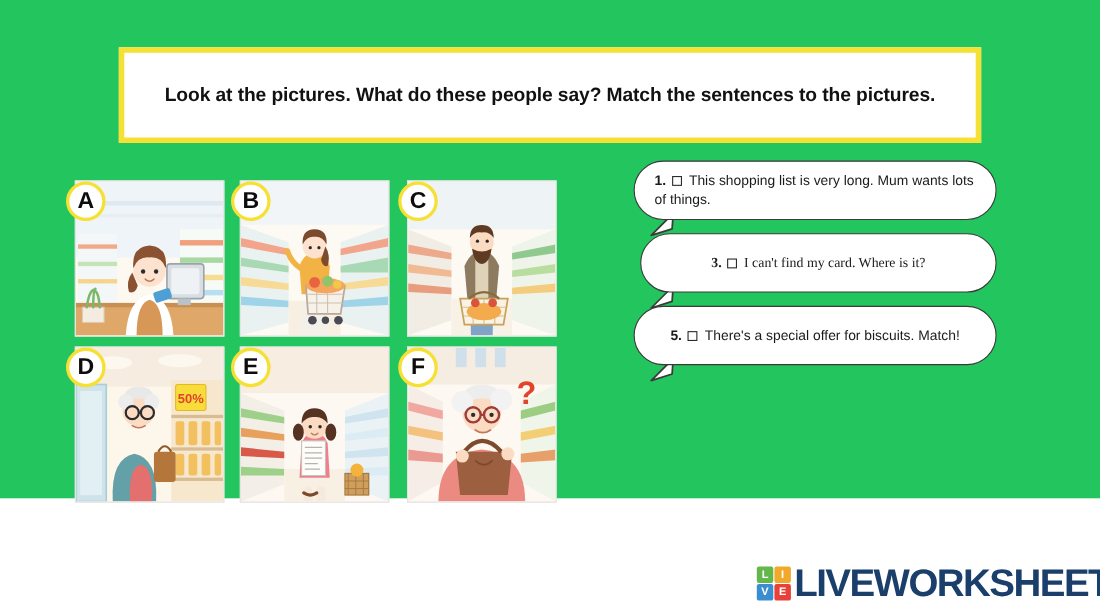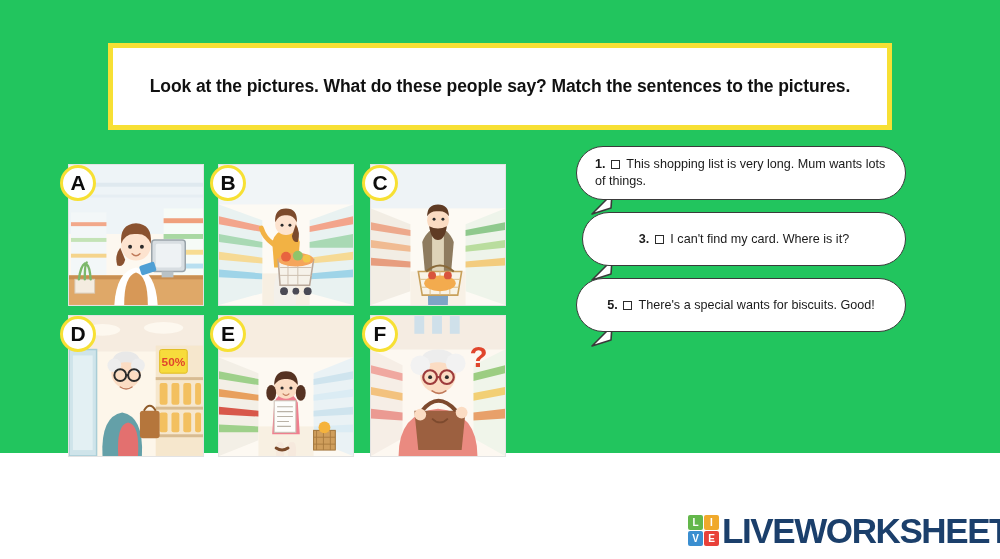--- a/index.html
+++ b/index.html
@@ -134,21 +134,21 @@
     width: 26px;
     height: 22px;
     bottom: -15px;
     z-index: 1;
   }
   .tail-left  { left: 14px; }
   .tail-right { right: 14px; }
   .tail svg { display: block; width: 100%; height: 100%; }
 
   
-  .bubble-3 { margin-left: 6px; width: 324px; }
+  .bubble-3 { margin-left: 6px; width: 324px; font-family: Liberation Serif, serif; }
 
   
   #watermark {
     position: absolute;
     left: 688px;
     top: 513px;
     display: flex;
     align-items: center;
     z-index: 30;
   }
@@ -500,21 +500,21 @@
           </svg>
       </div>
     </div>
 
 
     <div class="bubble-wrap">
       <div class="bubble">
         <div class="bubble-text">
           <span class="num">5.</span>
           <span class="cbx"></span>
-          <span>There's a special wants for biscuits. Good!</span>
+          <span>There's a special offer for biscuits. Match!</span>
         </div>
       </div>
       <div class="tail tail-left">
         <svg viewBox="0 0 26 22">
             <path d="M22 1 L2 21 L21 15 Z" fill="#ffffff" stroke="#3a3a3a" stroke-width="1.6" stroke-linejoin="round"></path>
           </svg>
       </div>
     </div>
 
 

